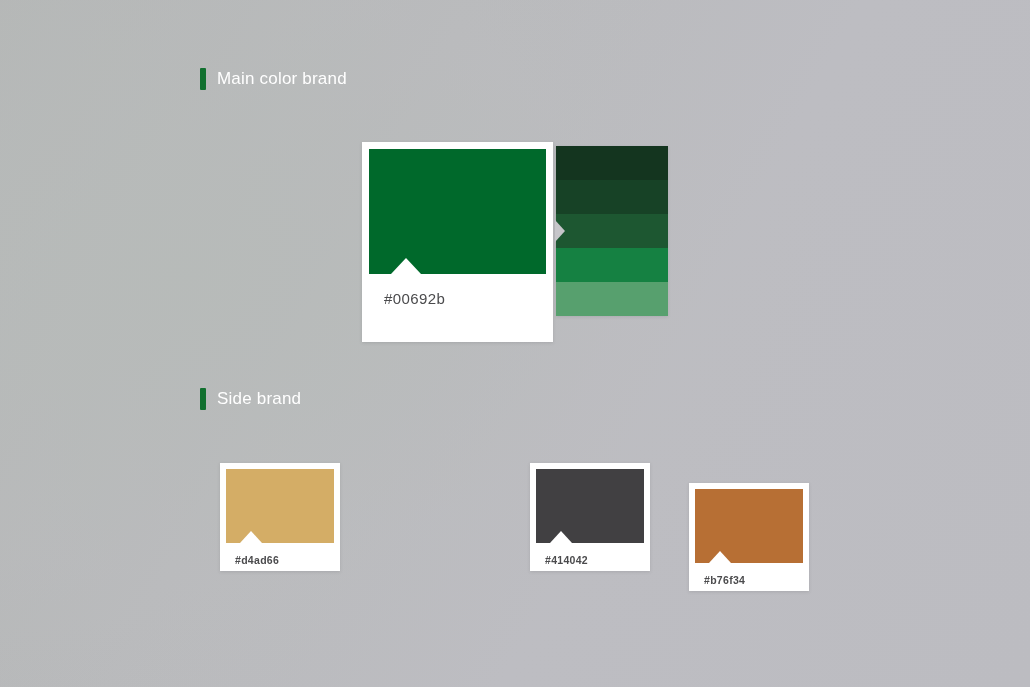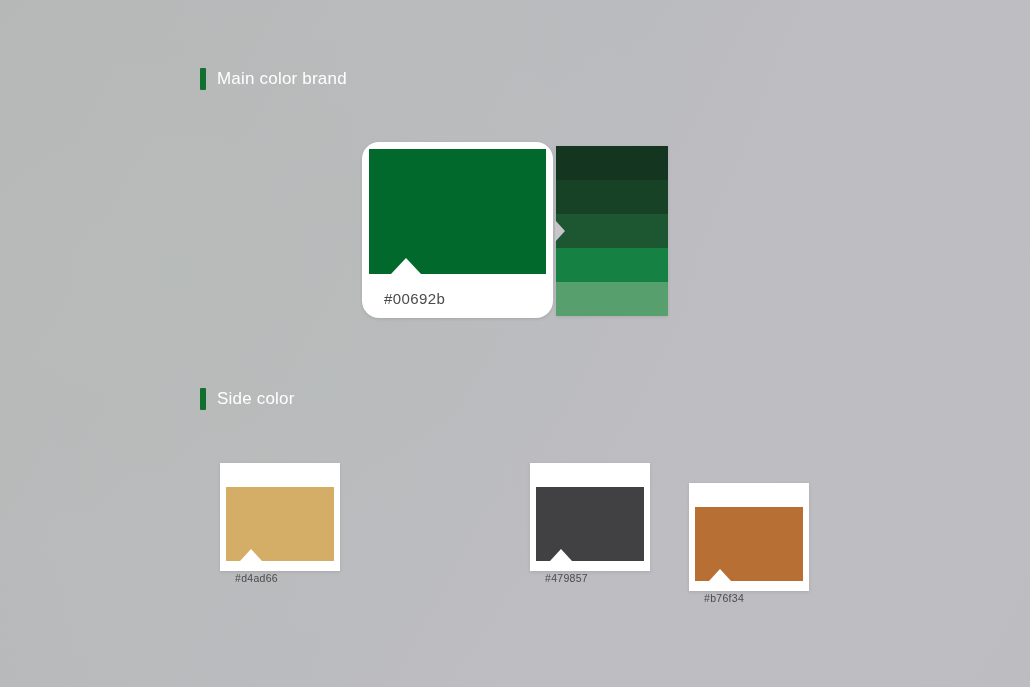--- a/index.html
+++ b/index.html
@@ -52,24 +52,23 @@
   .card {
     position: absolute;
     background: #ffffff;
     box-shadow: 0 1px 3px rgba(80,80,85,0.18);
   }
 
   #main-card {
     left: 362px;
     top: 142px;
     width: 191px;
-    height: 176px;
+    height: 200px;
     padding: 7px 7px 0 7px;
     box-sizing: border-box;
-    border-radius: 17px;
   }
 
   .chip {
     position: relative;
     width: 100%;
     overflow: hidden;
   }
   #main-card .chip { height: 125px; }
 
   
@@ -119,22 +118,23 @@
     border-left: 10px solid #c6c6ca;
     z-index: 3;
   }
 
   
   .side-card {
     position: absolute;
     top: 463px;
     width: 120px;
     height: 108px;
-    padding: 24px 6px 0 6px;
+    padding: 6px 6px 0 6px;
     box-sizing: border-box;
+    font-weight: bold;
   }
   .side-card .chip { height: 74px; }
   .side-card .notch {
     left: 14px;
     border-left-width: 11px;
     border-right-width: 11px;
     border-bottom-width: 12px;
   }
   .side-card .hex-label {
     font-size: 10.5px;
@@ -163,36 +163,36 @@
     <span class="strip-chevron"></span>
     <div class="band" id="band-0" style="background: rgb(20, 53, 31);"></div>
     <div class="band" id="band-1" style="background: rgb(23, 66, 38);"></div>
     <div class="band" id="band-2" style="background: rgb(29, 87, 49);"></div>
     <div class="band" id="band-3" style="background: rgb(21, 129, 66);"></div>
     <div class="band" id="band-4" style="background: rgb(87, 160, 110);"></div>
   </div>
 
   <div class="section-head" id="head-side">
     <span class="accent-bar" style="background: rgb(17, 112, 47);"></span>
-    <span class="section-title">Side color</span>
+    <span class="section-title">Side brand</span>
   </div>
 
   <div class="card side-card" id="side-card-0" style="left:220px;">
     <div class="chip" id="side-chip-0" style="background: rgb(212, 173, 102);">
       <span class="notch"></span>
     </div>
     <div class="hex-label">#d4ad66</div>
   </div>
 
 
   <div class="card side-card" id="side-card-2" style="left:530px;">
     <div class="chip" id="side-chip-2" style="background: rgb(65, 64, 66);">
       <span class="notch"></span>
     </div>
-    <div class="hex-label">#479857</div>
+    <div class="hex-label">#414042</div>
   </div>
 
   <div class="card side-card" id="side-card-3" style="left:689px;margin-top:20px;">
     <div class="chip" id="side-chip-3" style="background: rgb(183, 111, 52);">
       <span class="notch"></span>
     </div>
     <div class="hex-label">#b76f34</div>
   </div>
 
 </div>

